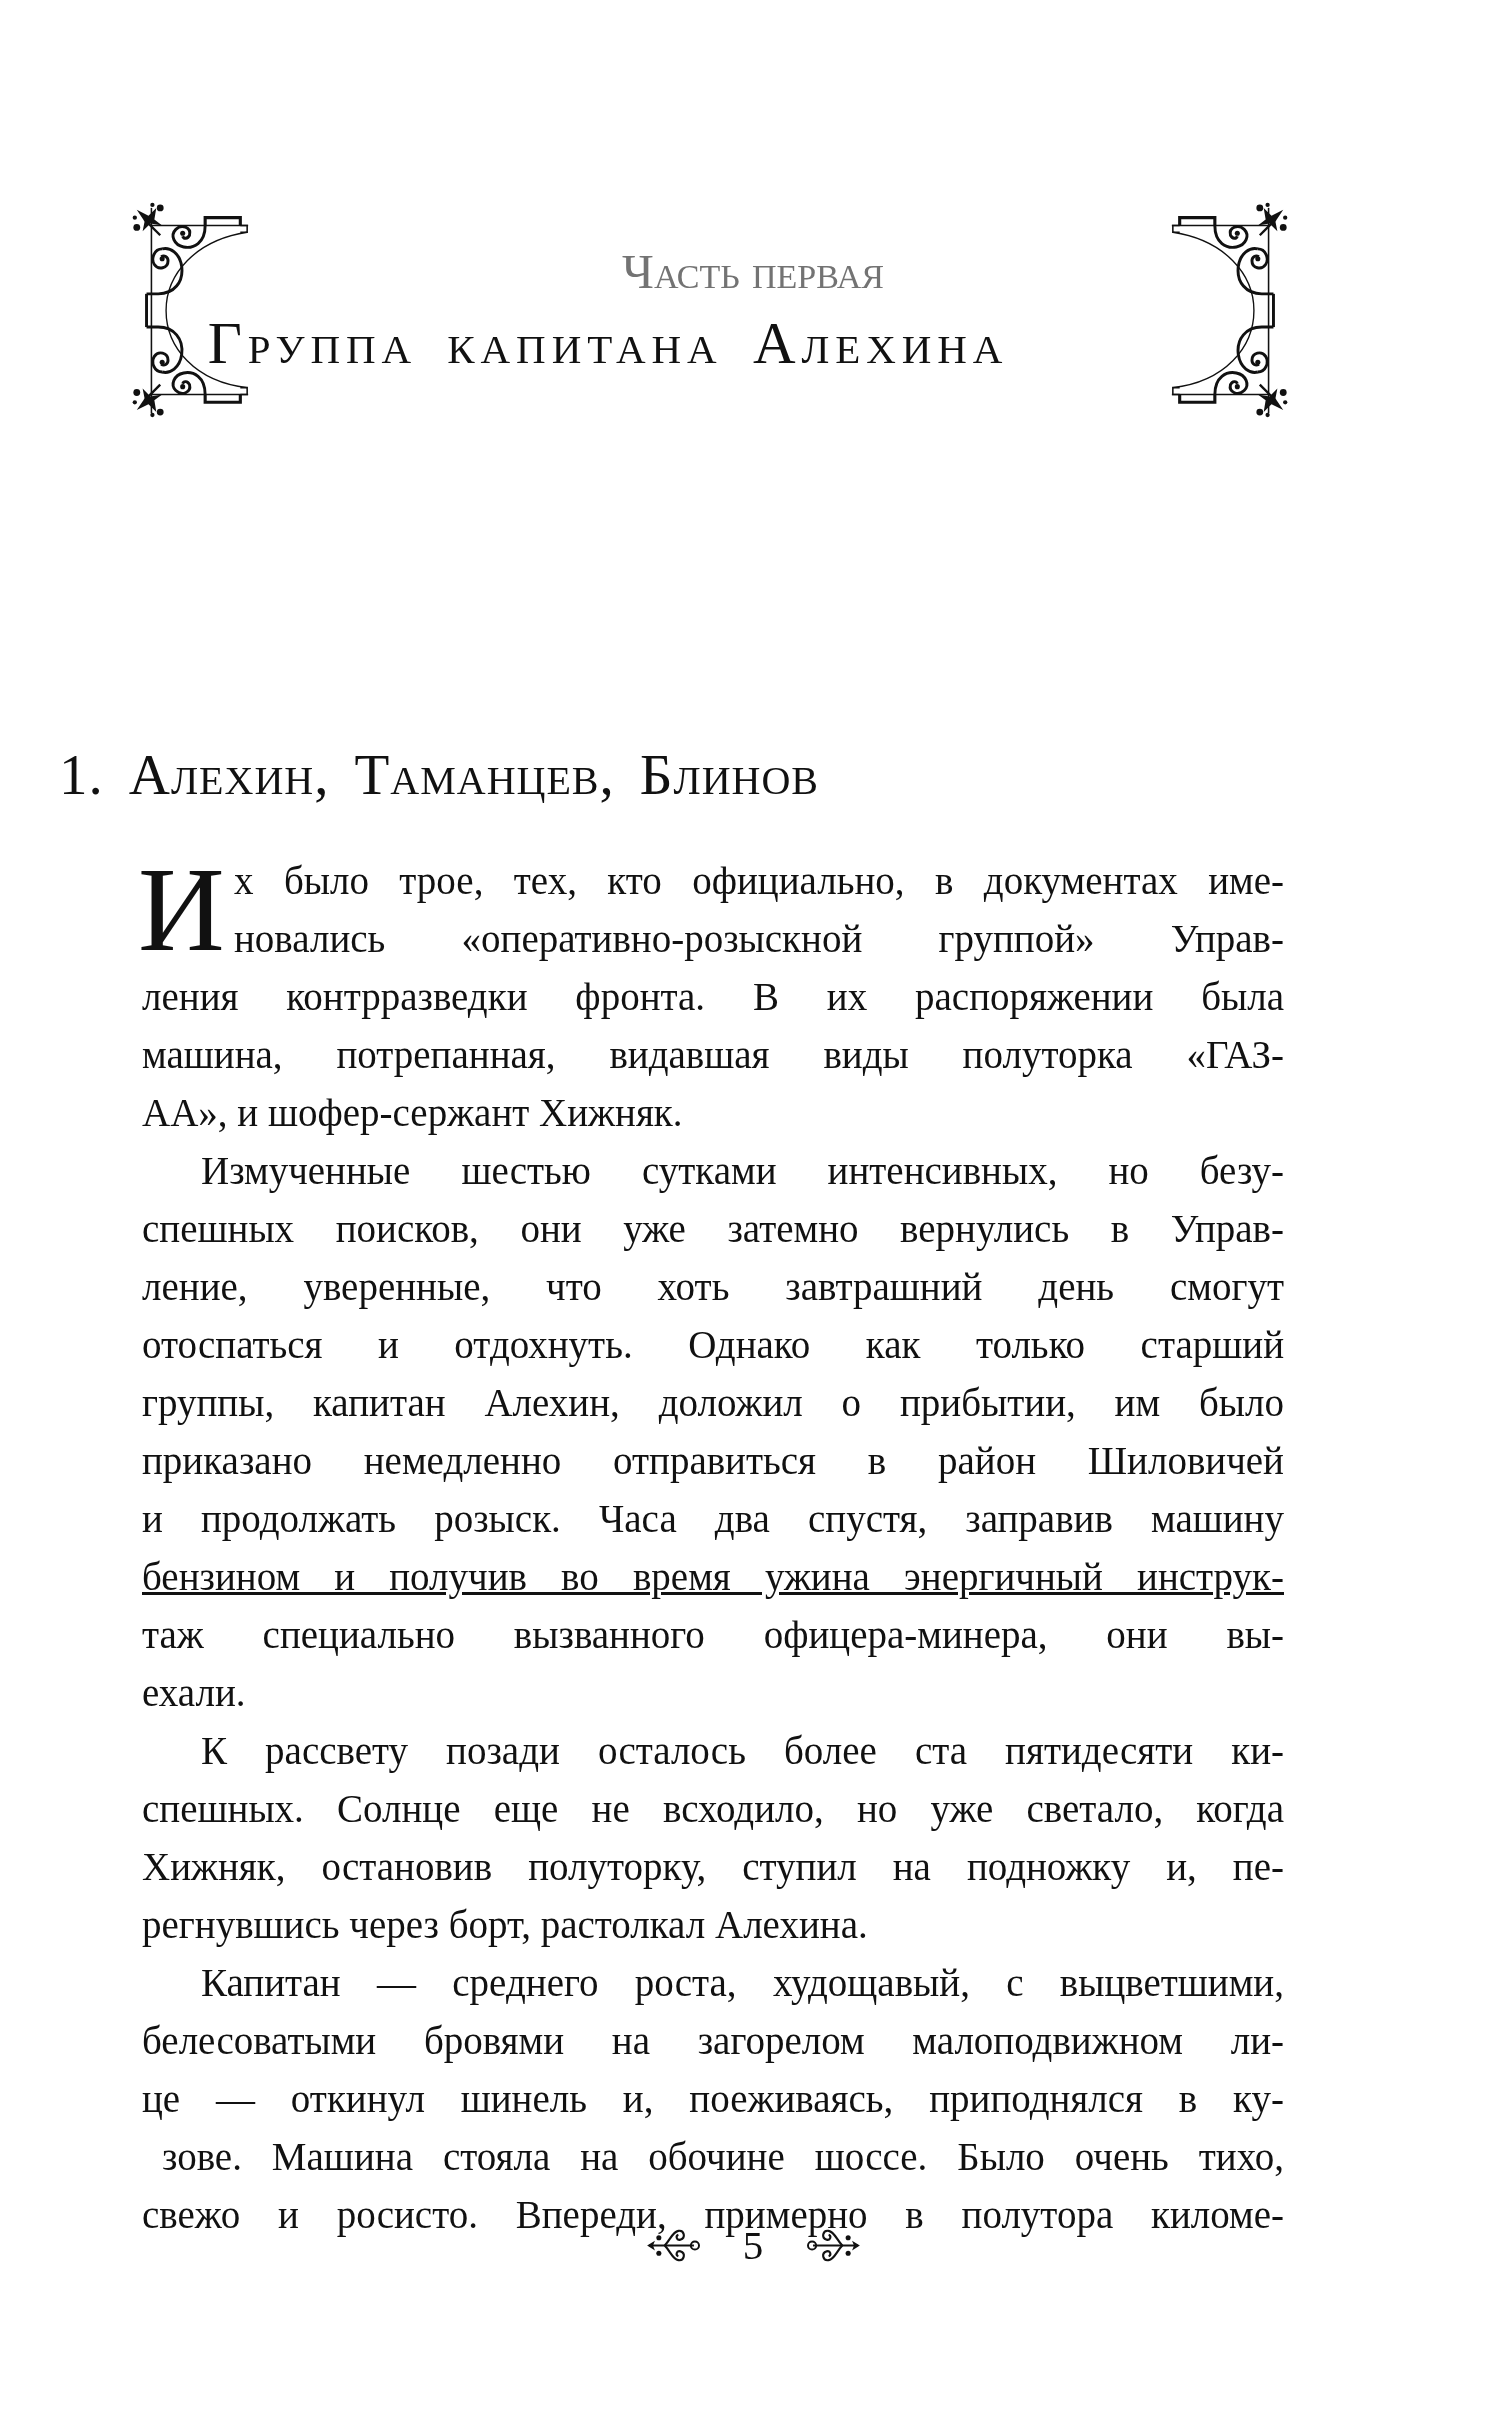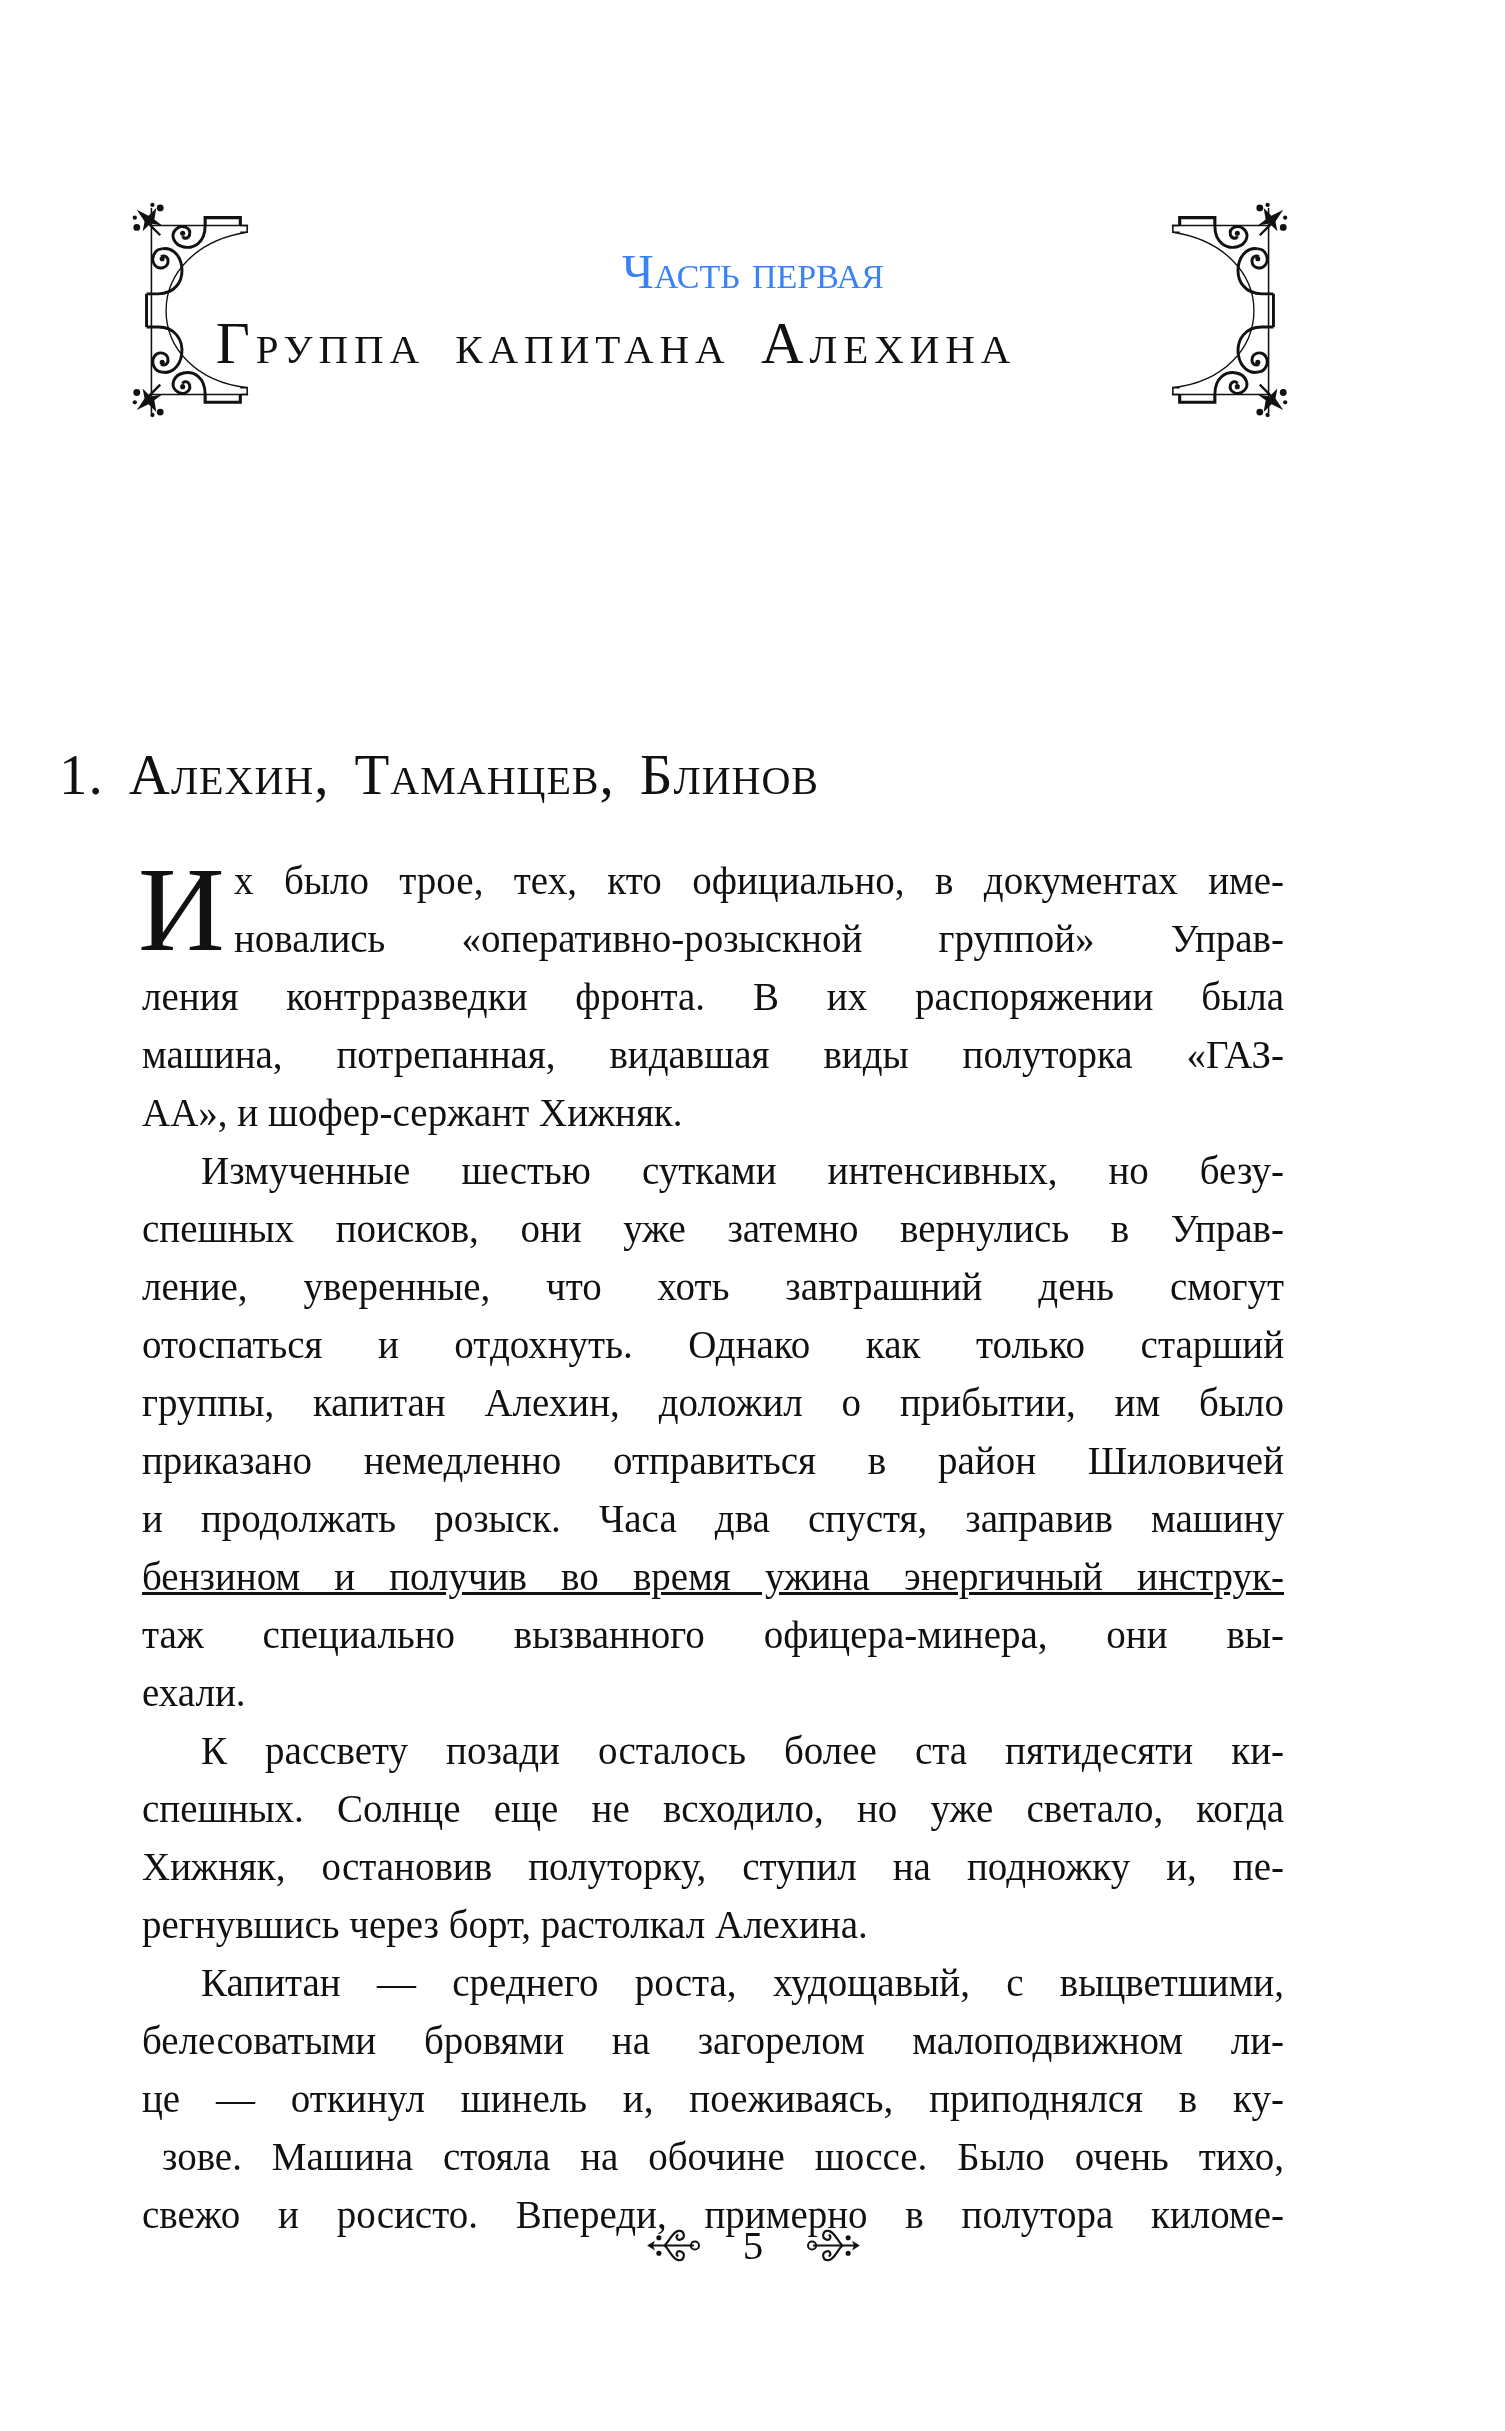--- a/index.html
+++ b/index.html
@@ -8,24 +8,24 @@
     font-family: "Liberation Serif", "DejaVu Serif", serif; color: #111111;
   }
   .bracket { position: absolute; top: 196px; width: 127px; height: 225px; }
   .bracket.left { left: 127px; }
   .bracket.right { left: 1166px; transform: scaleX(-1); }
   .bracket svg { width: 127px; height: 225px; display: block; }
 
   .part-label {
     position: absolute; left: 0; width: 1506px; top: 245px;
     text-align: center; font-size: 49px; line-height: 53px;
-    font-variant: small-caps; letter-spacing: 0px; color: #3b82f6;
+    font-variant: small-caps; letter-spacing: 0px; color: #737373;
   }
   .part-title {
-    position: absolute; left: 12px; width: 1208px; top: 312px;
+    position: absolute; left: 4px; width: 1208px; top: 312px;
     text-align: center; font-size: 59px; line-height: 63px;
     font-variant: small-caps; letter-spacing: 5.9px; word-spacing: 9.8px; color: #111;
   }
   .chapter-title {
     position: absolute; left: 0; width: 1447px; padding-left: 59px; top: 743px;
     text-align: left; font-size: 57px; line-height: 63px;
     font-variant: small-caps; letter-spacing: 1px; word-spacing: 9.8px; color: #111;
   }
   .body-text {
     position: absolute; left: 142px; width: 1142px; top: 852px;

